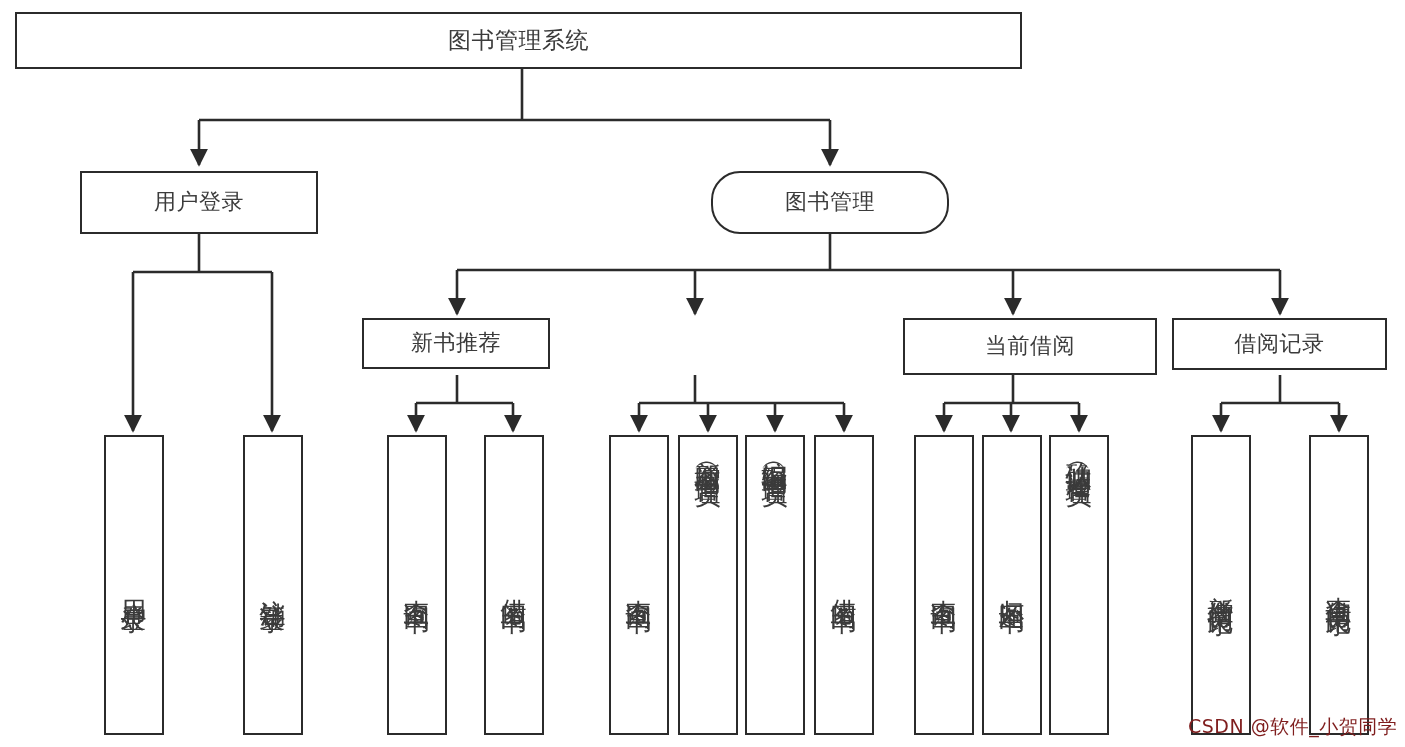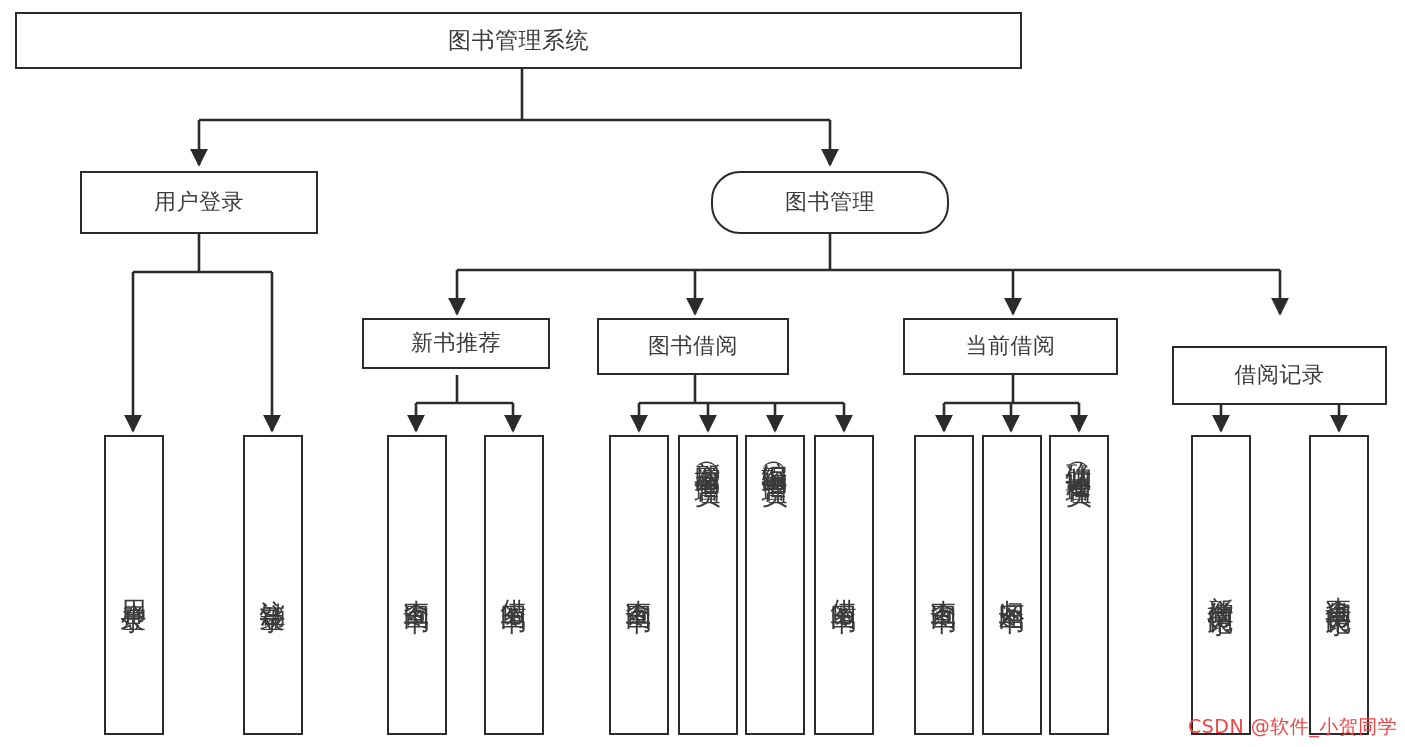--- a/index.html
+++ b/index.html
@@ -67,21 +67,21 @@
     margin-bottom: auto;
   }
   .node.v.top .node-label {
     margin-top: 4px;
   }
   .watermark {
     position: absolute;
     left: 1188px;
     top: 714px;
     font-size: 19px;
-    color: #ef4444;
+    color: #7f1d1d;
     white-space: nowrap;
     letter-spacing: 0.5px;
   }
 </style>
 </head>
 <body>
 
 <div id="canvas">
 
   <svg id="edges" viewBox="0 0 1405 747" xmlns="http://www.w3.org/2000/svg">
@@ -141,27 +141,24 @@
   <div class="node h" style="left:80px; top:171px; width:238px; height:63px;">
     <span class="node-label">用户登录</span>
   </div>
   <div class="node h" style="left:711px; top:171px; width:238px; height:63px;border-radius:29px;">
     <span class="node-label">图书管理</span>
   </div>
 
   <div class="node h" style="left:362px; top:318px; width:188px; height:51px;">
     <span class="node-label">新书推荐</span>
   </div>
-  <div class="node h" style="left:597px; top:318px; width:192px; height:57px;">
-    <span class="node-label">图书借阅</span>
-  </div>
-  <div class="node h" style="left:903px; top:318px; width:215px; height:57px;text-align:right;">
+  <div class="node h" style="left:903px; top:318px; width:254px; height:57px;text-align:right;">
     <span class="node-label">当前借阅</span>
   </div>
-  <div class="node h" style="left:1172px; top:318px; width:215px; height:59px;margin-top:28px;">
+  <div class="node h" style="left:1172px; top:318px; width:215px; height:52px;">
     <span class="node-label">借阅记录</span>
   </div>
 
   <div class="node v center" style="left:104px; top:435px; width:60px; height:300px;">
     <span class="node-label">用户登录</span>
   </div>
   <div class="node v center" style="left:243px; top:435px; width:60px; height:300px;">
     <span class="node-label">注销登录</span>
   </div>
 

